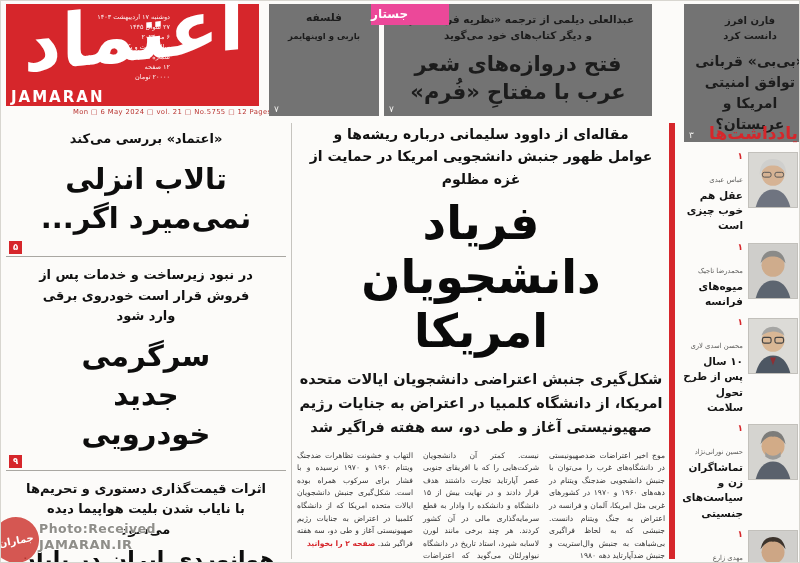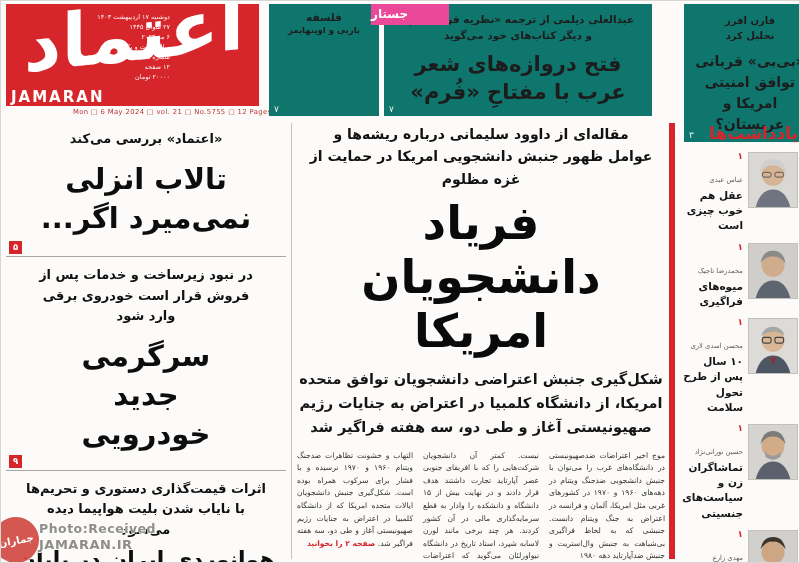--- a/index.html
+++ b/index.html
@@ -22,25 +22,25 @@
   }
   .logo-en {
     position:absolute; left:5px; bottom:0px; color:#fff; font-weight:bold;
     font-size:15px; letter-spacing:2px; direction:ltr;
   }
   .info-strip {
     position:absolute; left:72px; top:107px; direction:ltr;
     color:#b8322f; font-size:6.8px; letter-spacing:.4px; white-space:nowrap;
   }
   
-  .gbox { position:absolute; top:3px; background:#0f766e; color:#1c1c1c; text-align:center; }
+  .gbox { position:absolute; top:3px; background:#737373; color:#1c1c1c; text-align:center; }
   .gbox .page-no { position:absolute; left:5px; bottom:2px; color:#f4f3f1; font-size:9px; }
   .box-philosophy { left:268px; width:110px; height:112px; padding-top:7px; }
   .box-philosophy .k1 { font-size:10.5px; font-weight:bold; }
-  .box-philosophy .k2 { font-size:8.5px; font-weight:bold; margin-top:2px; }
+  .box-philosophy .k2 { font-size:8.5px; font-weight:bold; margin-top:8px; }
   .box-philosophy .hl { font-size:16.5px; font-weight:bold; line-height:1.35; margin-top:6px; padding:0 6px; }
   .box-dilami { left:383px; width:268px; height:112px; padding-top:8px; }
   .box-dilami .k  { font-size:10.5px; font-weight:bold; line-height:1.5; padding:0 14px; }
   .box-dilami .hl { font-size:21px; font-weight:bold; line-height:1.35; margin-top:6px; padding:0 10px; }
   .box-foreign { left:683px; width:132px; height:138px; padding-top:9px; }
   .box-foreign .k { font-size:10px; font-weight:bold; line-height:1.5; }
   .box-foreign .hl { font-size:14px; font-weight:bold; line-height:1.5; margin-top:8px; padding:0 6px; }
   .ribbon {
     position:absolute; left:370px; top:3px; width:78px; height:21px; background:#ec4899;
     color:#fff; font-weight:bold; font-size:12px; text-align:left; line-height:21px;
@@ -121,21 +121,21 @@
 
   <div class="gbox box-dilami">
     <div class="k">عبدالعلی دیلمی از ترجمه «نظریه فرمالیسم» و دیگر کتاب‌های خود می‌گوید</div>
     <div class="hl">فتح دروازه‌های شعر عرب با مفتاحِ «فُرم»</div>
     <div class="page-no">۷</div>
   </div>
 
   <div class="gbox box-foreign">
     <div class="k">
       <span>فارن افرز</span><br>
-      <span>تحلیل کرد</span>
+      <span>دانست کرد</span>
     </div>
     <div class="hl">«بی‌بی» قربانی توافق امنیتی امریکا و عربستان؟</div>
     <div class="page-no">۳</div>
   </div>
 
   <div class="ribbon">جستار</div>
 
   <div class="vline-left"></div>
   <div class="red-divider"></div>
 
@@ -159,21 +159,21 @@
       <div class="kick" style="padding:2px 14px 0 14px;">اثرات قیمت‌گذاری دستوری و تحریم‌ها با نایاب شدن بلیت هواپیما دیده می‌شود</div>
       <div class="head head-lg">هوانوردی ایران در پایان خط؟</div>
 
     </div>
 
   </div>
 
   <div class="center">
     <div class="lead-kick">مقاله‌ای از داوود سلیمانی درباره ریشه‌ها و عوامل ظهور جنبش دانشجویی امریکا در حمایت از غزه مظلوم</div>
     <div class="lead-head">فریاد دانشجویان امریکا</div>
-    <div class="lead-sub">شکل‌گیری جنبش اعتراضی دانشجویان توافق متحده امریکا، از دانشگاه کلمبیا در اعتراض به جنایات رژیم صهیونیستی آغاز و طی دو، سه هفته فراگیر شد</div>
+    <div class="lead-sub">شکل‌گیری جنبش اعتراضی دانشجویان ایالات متحده امریکا، از دانشگاه کلمبیا در اعتراض به جنایات رژیم صهیونیستی آغاز و طی دو، سه هفته فراگیر شد</div>
     <div class="lead-body">
       <div class="col">موج اخیر اعتراضات ضدصهیونیستی در دانشگاه‌های غرب را می‌توان با جنبش دانشجویی ضدجنگ ویتنام در دهه‌های ۱۹۶۰ و ۱۹۷۰ در کشورهای غربی مثل امریکا، آلمان و فرانسه در اعتراض به جنگ ویتنام دانست. جنبشی که به لحاظ فراگیری بی‌شباهت به جنبش وال‌استریت و جنبش ضدآپارتاید دهه ۱۹۸۰</div>
       <div class="col">نیست. کمتر آن دانشجویان شرکت‌هایی را که با افریقای جنوبی عصر آپارتاید تجارت داشتند هدف قرار دادند و در نهایت بیش از ۱۵ دانشگاه و دانشکده را وادار به قطع سرمایه‌گذاری مالی در آن کشور کردند. هر چند برخی مانند لورن لاسابه شپرد، استاد تاریخ در دانشگاه نیواورلئان می‌گوید که اعتراضات طرفداران فلسطین به سطح</div>
       <div class="col">
         <span>التهاب و خشونت تظاهرات ضدجنگ ویتنام ۱۹۶۰ و ۱۹۷۰ نرسیده و با فشار برای سرکوب همراه بوده است. شکل‌گیری جنبش دانشجویان ایالات متحده امریکا که از دانشگاه کلمبیا در اعتراض به جنایات رژیم صهیونیستی آغاز و طی دو، سه هفته فراگیر شد. </span>
         <span class="continue">صفحه ۲ را بخوانید</span>
       </div>
     </div>
 
   </div>
@@ -204,21 +204,21 @@
         <svg viewBox="0 0 50 56" width="48" height="54">
             <rect width="50" height="56" fill="#cfcecb"></rect>
             <circle cx="25" cy="22" r="12" fill="#cfac8c"></circle>
             <path d="M12,20 Q14,7 25,7 Q36,7 38,20 Q32,12 25,13 Q18,12 12,20 Z" fill="#8a8a88"></path>
             <path d="M7,56 Q12,38 25,38 Q38,38 43,56 Z" fill="#5d6570"></path>
           </svg>
       </div>
       <div class="sb-meta">
         <div class="sb-num">۱</div>
         <div class="sb-author">محمدرضا تاجیک</div>
-        <div class="sb-title">میوه‌های فراگیری</div>
+        <div class="sb-title">میوه‌های فرانسه</div>
       </div>
     </div>
 
     <div class="sb-entry">
       <div class="sb-photo">
         <svg viewBox="0 0 50 56" width="48" height="54">
             <rect width="50" height="56" fill="#dcdbd7"></rect>
             <circle cx="25" cy="22" r="12" fill="#d9b795"></circle>
             <path d="M13,17 Q16,8 25,8 Q34,8 37,17 Q31,13 25,13 Q19,13 13,17 Z" fill="#a5a5a3"></path>
             <rect x="14" y="19" width="9" height="6" rx="2" fill="none" stroke="#444" stroke-width="1.2"></rect>

